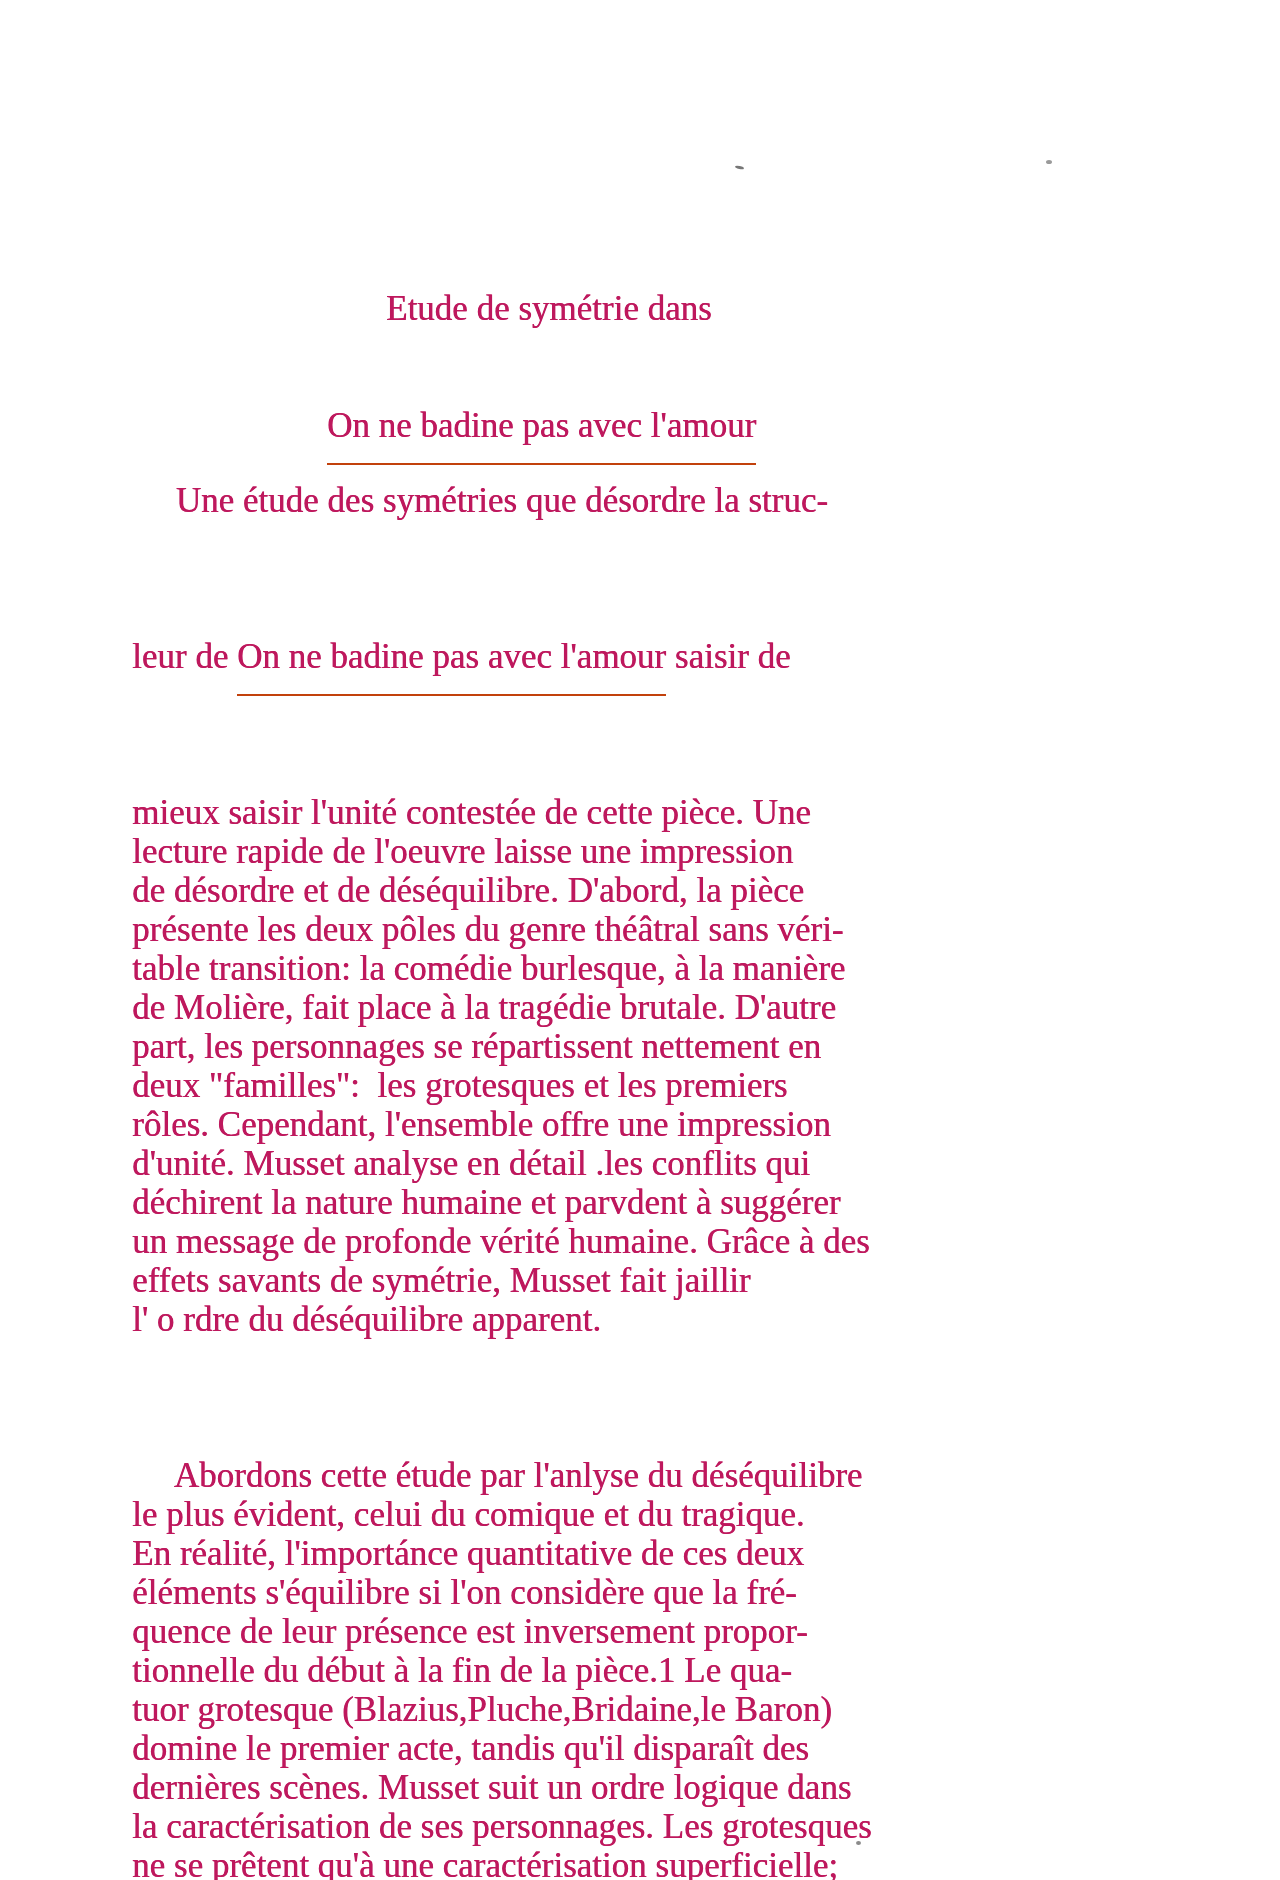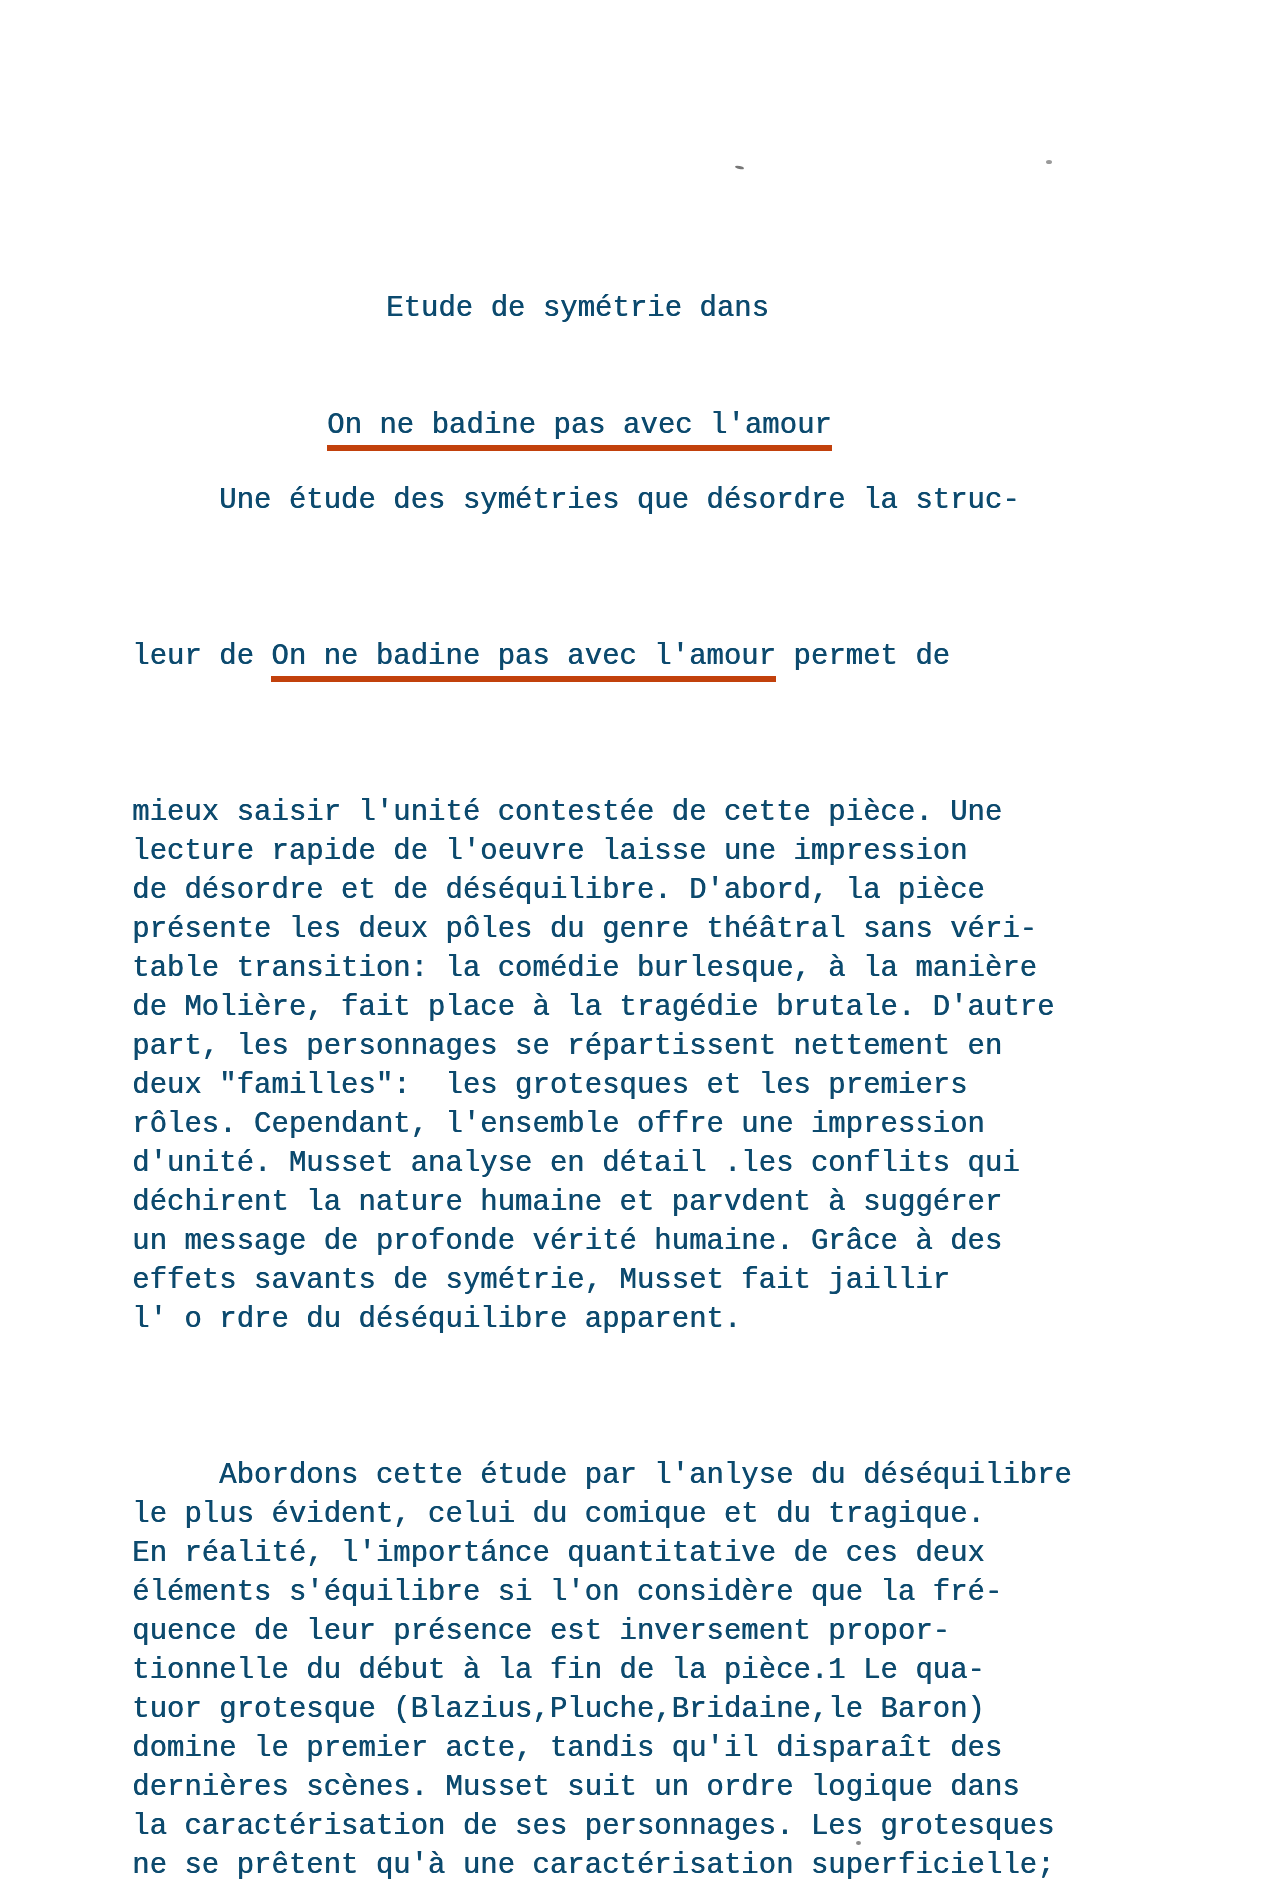--- a/index.html
+++ b/index.html
@@ -4,52 +4,52 @@
 <style>
   html,body{margin:0;padding:0;}
   body{
     width:1280px;height:1880px;
     background:#ffffff;
     position:relative;
     overflow:hidden;
   }
   .page{
     position:absolute;inset:0;
-    font-family:Liberation Mono, monospace;
-    font-size:29px;
+    font-family:Liberation Serif, serif;
+    font-size:35px;
     line-height:39px;
-    color:#0c4a6e;
+    color:#be185d;
     white-space:pre;
     text-shadow:0.5px 0 0 currentColor;
   }
   .title{position:absolute;top:211px;left:132px;}
   .title .t1{padding-left:254px;}
   .title .t2{padding-left:195px;}
-  .u{border-bottom:6px solid #c2410c;padding-bottom:3px;margin-top:40px;}
+  .u{border-bottom:2px solid #c2410c;padding-bottom:18px;margin-top:40px;}
   .body{position:absolute;top:364px;left:132px;}
   .speck{position:absolute;border-radius:50%;}
   #speck1{left:735px;top:166px;width:9px;height:3px;background:#777;transform:rotate(12deg);}
   #speck2{left:1046px;top:160px;width:6px;height:4px;background:#9a9a9a;}
   #speck3{left:856px;top:1841px;width:5px;height:4px;background:#8a8a8a;}
 </style>
 </head>
 <body>
 
 <div class="page">
 
   <div class="title">
     <div class="t1">Etude de symétrie dans</div>
     <div class="t2"><span class="u">On ne badine pas avec l'amour</span></div>
   </div>
 
   <div class="body">
 
     <div class="line">     Une étude des symétries que désordre la struc-</div>
 
-    <div class="line"><span>leur de </span><span class="u">On ne badine pas avec l'amour</span><span> permet de</span></div>
+    <div class="line"><span>leur de </span><span class="u">On ne badine pas avec l'amour</span><span> saisir de</span></div>
 
     <div><div class="line">mieux saisir l'unité contestée de cette pièce. Une</div><div class="line">lecture rapide de l'oeuvre laisse une impression</div><div class="line">de désordre et de déséquilibre. D'abord, la pièce</div><div class="line">présente les deux pôles du genre théâtral sans véri-</div><div class="line">table transition: la comédie burlesque, à la manière</div><div class="line">de Molière, fait place à la tragédie brutale. D'autre</div><div class="line">part, les personnages se répartissent nettement en</div><div class="line">deux "familles":  les grotesques et les premiers</div><div class="line">rôles. Cependant, l'ensemble offre une impression</div><div class="line">d'unité. Musset analyse en détail .les conflits qui</div><div class="line">déchirent la nature humaine et parvdent à suggérer</div><div class="line">un message de profonde vérité humaine. Grâce à des</div><div class="line">effets savants de symétrie, Musset fait jaillir</div><div class="line">l' o rdre du déséquilibre apparent.</div></div>
 
     <div><div class="line">     Abordons cette étude par l'anlyse du déséquilibre</div><div class="line">le plus évident, celui du comique et du tragique.</div><div class="line">En réalité, l'importánce quantitative de ces deux</div><div class="line">éléments s'équilibre si l'on considère que la fré-</div><div class="line">quence de leur présence est inversement propor-</div><div class="line">tionnelle du début à la fin de la pièce.1 Le qua-</div><div class="line">tuor grotesque (Blazius,Pluche,Bridaine,le Baron)</div><div class="line">domine le premier acte, tandis qu'il disparaît des</div><div class="line">dernières scènes. Musset suit un ordre logique dans</div><div class="line">la caractérisation de ses personnages. Les grotesques</div><div class="line">ne se prêtent qu'à une caractérisation superficielle;</div></div>
 
     
   </div>
 
   <div class="speck" id="speck1"></div>
   <div class="speck" id="speck2"></div>

